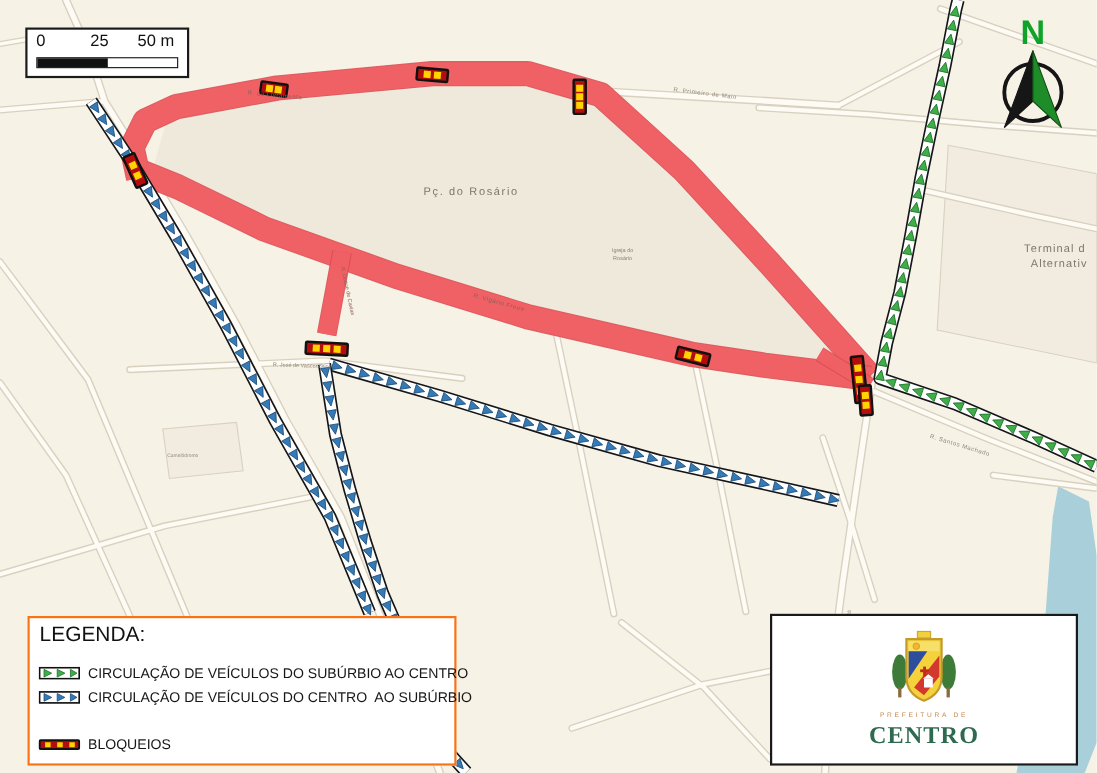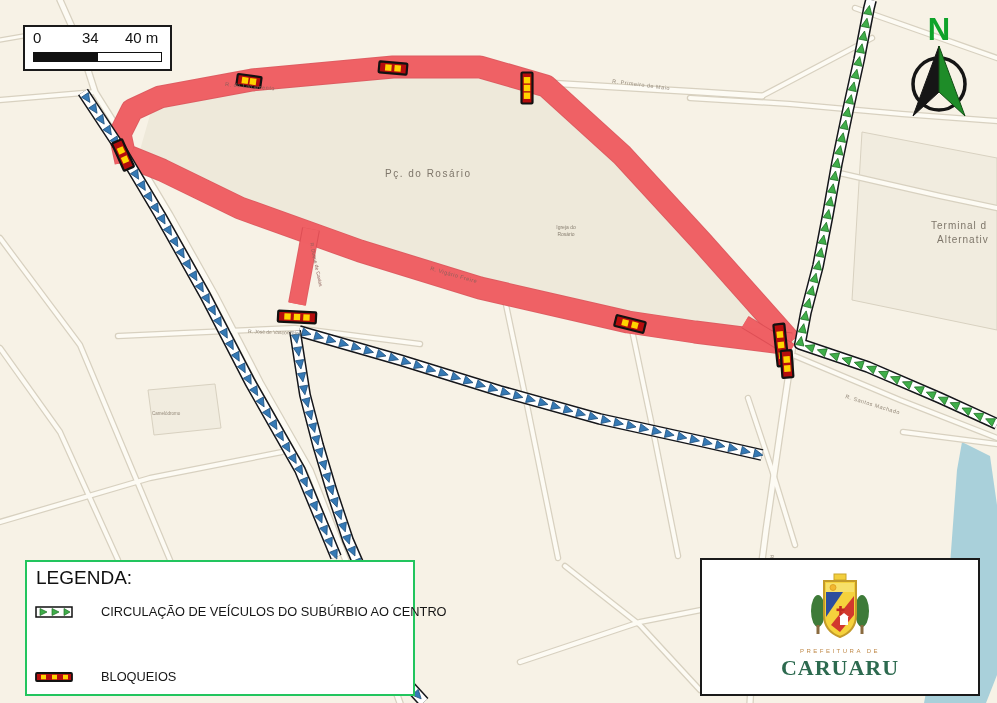--- a/index.html
+++ b/index.html
@@ -14,23 +14,23 @@
   .sl0{left:8px}.sl25{left:57px}.sl50{left:100px}
   .sbar{position:absolute;left:8px;top:25px;width:129px;height:10px;border:1.5px solid #111;
     box-sizing:border-box;background:#fff;}
   .sbar-half{position:absolute;left:0;top:0;width:50%;height:100%;background:#111;}
 
   
   .north{position:absolute;left:898px;top:4px;width:82px;height:116px;}
 
   
   .legend{position:absolute;left:25px;top:560px;width:390px;height:136px;background:#fff;
-    border:2px solid #22c55e;box-sizing:border-box;}
+    border:2px solid #f97316;box-sizing:border-box;}
   .legend-title{position:absolute;left:9px;top:5px;font-size:19px;color:#111;}
-  .lrow{position:absolute;left:8px;display:flex;align-items:center;gap:28px;}
+  .lrow{position:absolute;left:8px;display:flex;align-items:center;gap:7px;}
   .lrow .llab{font-size:12.8px;color:#161616;white-space:pre;}
   .lr0{top:42px}.lr1{top:64px}.lr2{top:85px}.lr3{top:107px}
   .red-swatch{width:38px;height:17px;background:var(--legend-red,#f4696d);}
 
   
   .logobox{position:absolute;left:700px;top:558px;width:280px;height:138px;background:#fff;
     border:2px solid #1a1a1a;box-sizing:border-box;display:flex;justify-content:center;
     align-items:center;gap:30px;}
   .brand{display:flex;flex-direction:column;align-items:center;}
   .pref{font-size:6px;letter-spacing:2.5px;color:#c08a4a;margin-top:3px;white-space:nowrap;}
@@ -312,22 +312,22 @@
       <text x="430" y="270" fill="#8d5f5a" font-size="5.5" letter-spacing="0.5" text-anchor="start" font-family="&quot;Liberation Sans&quot;,sans-serif" transform="rotate(16 430 270)">R. Vigário Freire</text>
       <text x="310" y="243" fill="#8d5f5a" font-size="5" letter-spacing="0" text-anchor="start" font-family="&quot;Liberation Sans&quot;,sans-serif" transform="rotate(78 310 243)">R. Duque de Caxias</text>
       <text x="248" y="333" fill="#94897a" font-size="5" letter-spacing="0" text-anchor="start" font-family="&quot;Liberation Sans&quot;,sans-serif" transform="rotate(2 248 333)">R. José de Vasconcelos</text>
       <text x="845" y="398" fill="#94897a" font-size="5.5" letter-spacing="0.5" text-anchor="start" font-family="&quot;Liberation Sans&quot;,sans-serif" transform="rotate(17 845 398)">R. Santos Machado</text>
       <text x="770" y="555" fill="#94897a" font-size="5" letter-spacing="0" text-anchor="start" font-family="&quot;Liberation Sans&quot;,sans-serif" transform="rotate(83 770 555)">R. Silvino Macedo</text>
       <text x="152" y="415" fill="#94897a" font-size="4.5" letter-spacing="0" text-anchor="start" font-family="&quot;Liberation Sans&quot;,sans-serif">Camelódromo</text>
     </svg>
 
   <div class="scalebar">
     <span class="lab sl0">0</span>
-    <span class="lab sl25">34</span>
-    <span class="lab sl50">40 m</span>
+    <span class="lab sl25">25</span>
+    <span class="lab sl50">50 m</span>
     <div class="sbar">
       <div class="sbar-half"></div>
     </div>
   </div>
 
   <div class="north">
     <svg width="82" height="116" viewBox="0 0 82 116">
       <text x="41" y="36" text-anchor="middle" font-size="31" font-weight="bold" style="fill:var(--north-green,#0fa32a);font-family:'Liberation Sans',sans-serif">N</text>
       <circle cx="41" cy="80" r="26" fill="none" stroke="#151515" stroke-width="3.5"></circle>
       <polygon points="41,42 15,112 41,88" fill="#161616" stroke="#161616" stroke-width="1"></polygon>
@@ -341,20 +341,29 @@
     <div class="lrow lr0">
       <svg width="38" height="12">
         <rect x="1" y="1" width="36" height="10" fill="#fff" stroke="#111" stroke-width="1.5"></rect>
         <polygon points="5,2.5 12,6 5,9.5" style="fill:var(--arrow-green);stroke:var(--arrow-green-dark);stroke-width:.7"></polygon>
         <polygon points="17,2.5 24,6 17,9.5" style="fill:var(--arrow-green);stroke:var(--arrow-green-dark);stroke-width:.7"></polygon>
         <polygon points="29,2.5 35,6 29,9.5" style="fill:var(--arrow-green);stroke:var(--arrow-green-dark);stroke-width:.7"></polygon>
       </svg>
       <span class="llab">CIRCULAÇÃO DE VEÍCULOS DO SUBÚRBIO AO CENTRO</span>
     </div>
 
+    <div class="lrow lr1">
+      <svg width="38" height="12">
+        <rect x="1" y="1" width="36" height="10" fill="#fff" stroke="#111" stroke-width="1.5"></rect>
+        <polygon points="5,2.5 12,6 5,9.5" style="fill:var(--arrow-blue);stroke:var(--arrow-blue-dark);stroke-width:.7"></polygon>
+        <polygon points="17,2.5 24,6 17,9.5" style="fill:var(--arrow-blue);stroke:var(--arrow-blue-dark);stroke-width:.7"></polygon>
+        <polygon points="29,2.5 35,6 29,9.5" style="fill:var(--arrow-blue);stroke:var(--arrow-blue-dark);stroke-width:.7"></polygon>
+      </svg>
+      <span class="llab">CIRCULAÇÃO DE VEÍCULOS DO CENTRO  AO SUBÚRBIO</span>
+    </div>
 
 
     <div class="lrow lr3">
       <svg width="38" height="12">
         <rect x="1" y="2" width="36" height="8" rx="1" style="fill:var(--blockade-red)" stroke="#111" stroke-width="1.8"></rect>
         <rect x="6" y="3.8" width="5" height="4.5" style="fill:var(--blockade-yellow)"></rect>
         <rect x="17" y="3.8" width="5" height="4.5" style="fill:var(--blockade-yellow)"></rect>
         <rect x="28" y="3.8" width="5" height="4.5" style="fill:var(--blockade-yellow)"></rect>
       </svg>
       <span class="llab">BLOQUEIOS</span>
@@ -373,17 +382,17 @@
         <rect x="16" y="10" width="28" height="9" fill="#f7e06a"></rect>
         <circle cx="23" cy="14.5" r="3" fill="#f3b72e" stroke="#d99a1f" stroke-width=".8"></circle>
         <polygon points="16,19 33,19 16,44" fill="#2d4e9e"></polygon>
         <polygon points="44,23 44,42 30,59 21,52" fill="#d2382e"></polygon>
         <rect x="29.2" y="33" width="2.6" height="9" fill="#c22a22"></rect>
         <rect x="26.5" y="35.5" width="8" height="2.6" fill="#c22a22"></rect>
         <polygon points="30,44 38,44 38,52 30,52" fill="#ffffff"></polygon>
         <polygon points="29,44 39,44 34,40" fill="#ffffff"></polygon>
       </svg>
       <div class="pref">PREFEITURA DE</div>
-      <div class="caruaru-name">CARUARU</div>
+      <div class="caruaru-name">CENTRO</div>
     </div>
   </div>
 
 </div>
 
 </body></html>

